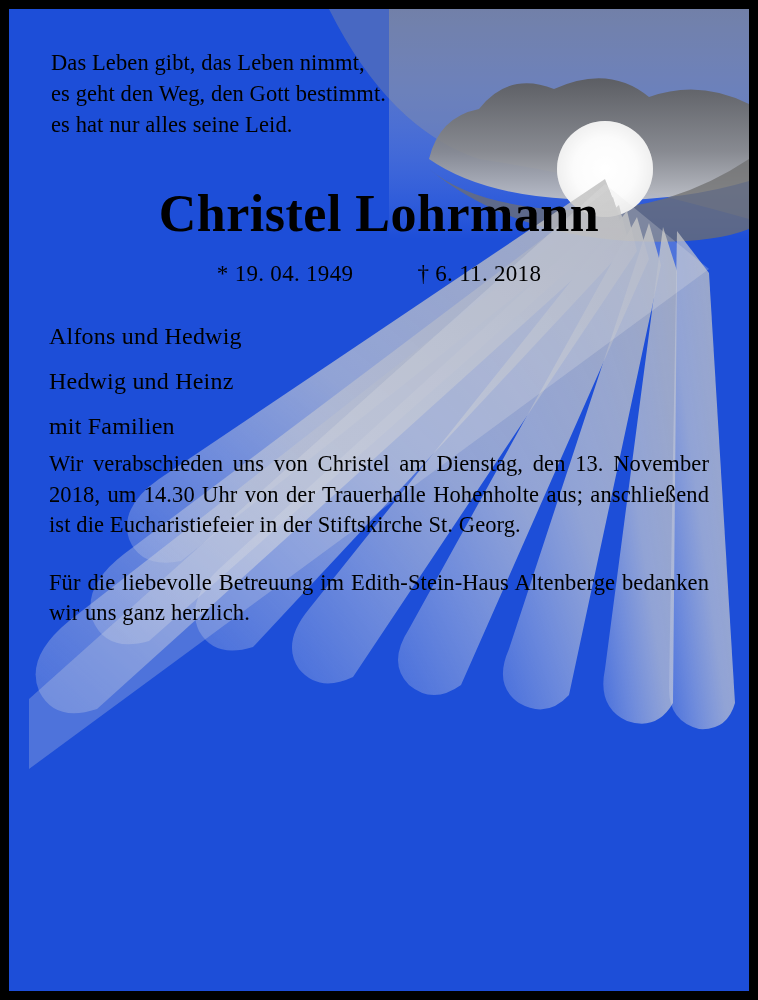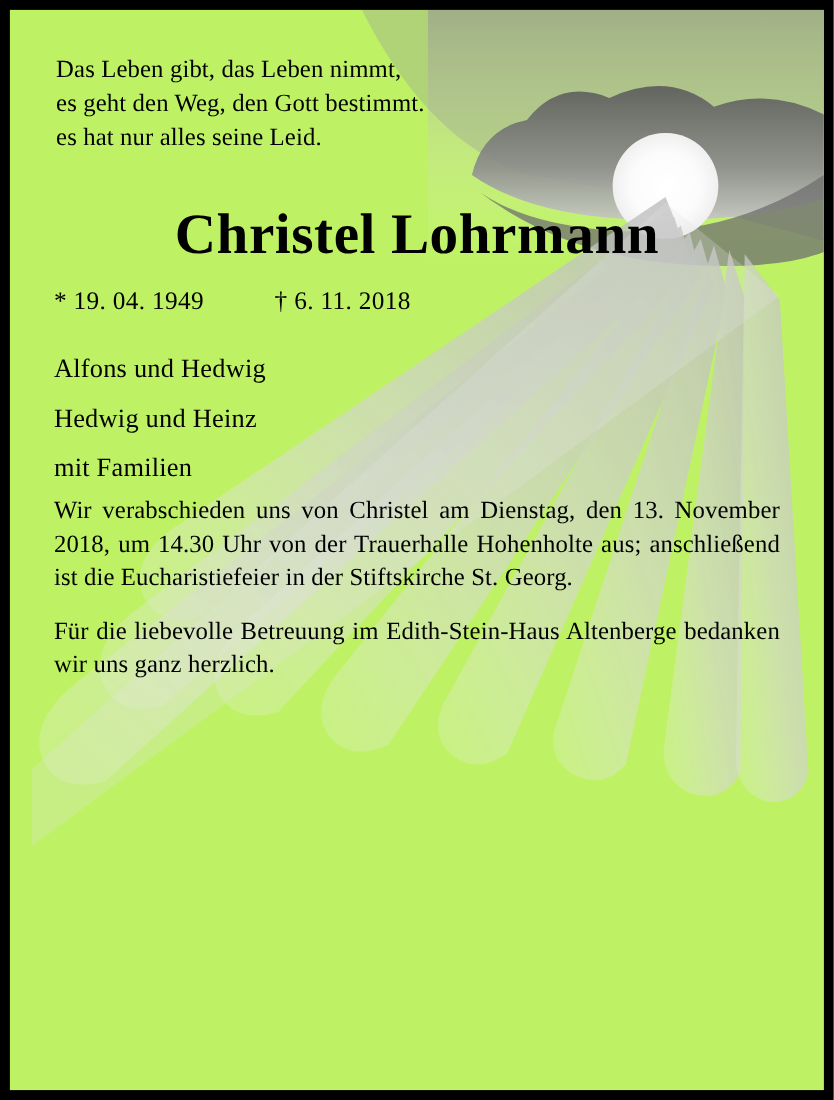--- a/index.html
+++ b/index.html
@@ -12,21 +12,21 @@
     height: 1000px;
     font-family: "Liberation Serif", serif;
   }
 
   .obituary {
     position: relative;
     width: 758px;
     height: 1000px;
     box-sizing: border-box;
     border: 9px solid #000000;
-    background: #bef264;
+    background: #1d4ed8;
     overflow: hidden;
   }
 
   
   .artwork {
     position: absolute;
     inset: 0;
     z-index: 0;
     pointer-events: none;
   }
@@ -55,21 +55,21 @@
   .name {
     text-align: center;
     font-size: 52px;
     line-height: 1;
     margin-top: 48px;
     letter-spacing: 0.5px;
     font-weight: bold;
   }
 
   .dates {
-    text-align: left;
+    text-align: center;
     font-size: 23px;
     margin-top: 21px;
     letter-spacing: 0.3px;
   }
   .dates .sep {
     display: inline-block;
     width: 52px;
   }
 
   .dedication {
@@ -92,21 +92,21 @@
     font-size: 22.5px;
     line-height: 30.5px;
     letter-spacing: 0.1px;
     text-align: justify;
     text-align-last: left;
   }
 
   .thanks {
     font-size: 22.5px;
     line-height: 30.5px;
-    margin-top: 18px;
+    margin-top: 27px;
     letter-spacing: 0.1px;
     text-align: justify;
     text-align-last: left;
   }
 </style>
 </head>
 <body>
 
 <div class="obituary">
 

